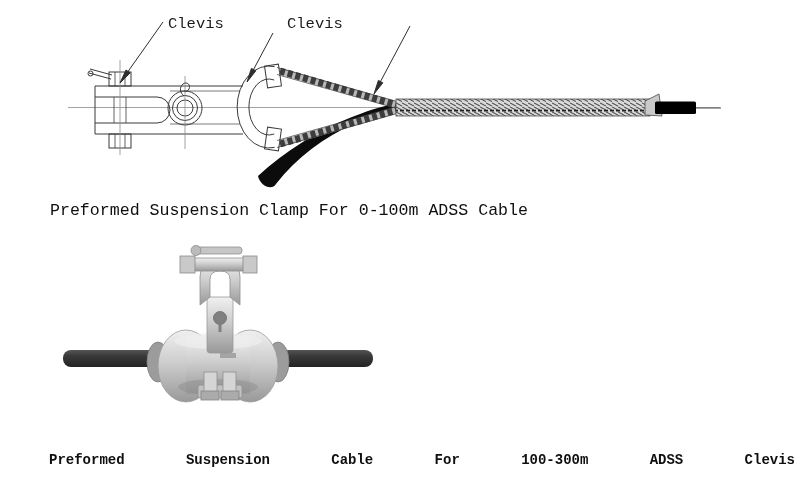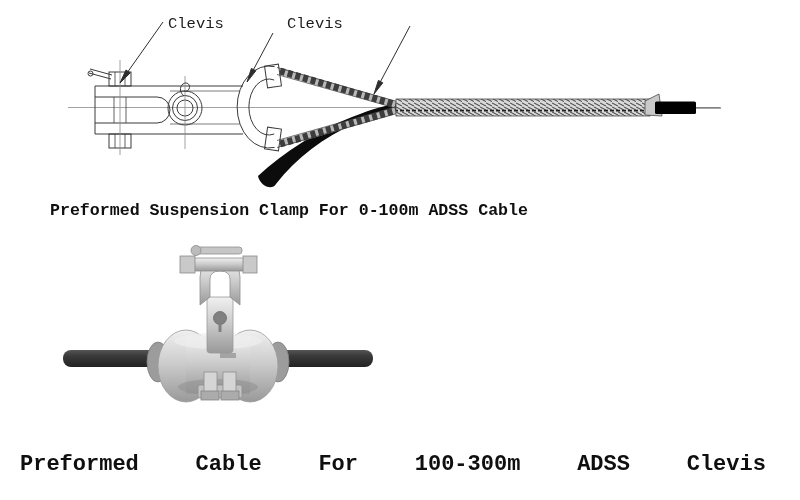--- a/index.html
+++ b/index.html
@@ -2,23 +2,23 @@
 <html><head>
 <meta charset="utf-8">
 <style>
   html,body{margin:0;padding:0;background:#ffffff;}
   .stage{position:relative;width:800px;height:500px;background:#ffffff;overflow:hidden;
          font-family:"Liberation Mono","DejaVu Sans Mono",monospace;}
   svg{position:absolute;left:0;display:block;}
   .drawing-svg{top:0;}
   .photo-svg{top:235px;}
   .lbl{position:absolute;color:#1c1c1c;font-size:15.5px;font-weight:500;white-space:pre;line-height:18px;}
-  .fig-title{position:absolute;left:50px;top:201px;font-size:16.6px;font-weight:bold;color:#0f0f0f;white-space:pre;}
-  .caption{position:absolute;left:20px;top:452px;width:746px;display:flex;justify-content:space-between;
-           font-size:22px;font-weight:bold;color:#0f0f0f;}
+  .fig-title{position:absolute;left:50px;top:201px;font-size:16.6px;font-weight:normal;color:#0f0f0f;white-space:pre;}
+  .caption{position:absolute;left:49px;top:452px;width:746px;display:flex;justify-content:space-between;
+           font-size:14px;font-weight:bold;color:#0f0f0f;}
   .caption span{white-space:pre;}
 </style>
 </head>
 <body>
 
 <div class="stage">
 
   <svg class="drawing-svg" width="800" height="198" viewBox="0 0 800 198">
     <defs>
       <pattern id="braid" width="6" height="17" patternUnits="userSpaceOnUse">
@@ -167,20 +167,21 @@
       <path d="M200,70 L200,42 Q200,26 216,26 L224,26 Q240,26 240,42 L240,70 L230,62 L230,44
                Q230,36 220,36 Q210,36 210,44 L210,62 Z" fill="url(#metalV)" stroke="#8f8f8f" stroke-width="0.8"></path>
       <rect x="186" y="23" width="66" height="13" rx="2" fill="url(#metalV)" stroke="#8f8f8f" stroke-width="0.8"></rect>
       <rect x="180" y="21" width="15" height="17" fill="#c9c9c9" stroke="#8a8a8a" stroke-width="0.8"></rect>
       <rect x="243" y="21" width="14" height="17" fill="#c9c9c9" stroke="#8a8a8a" stroke-width="0.8"></rect>
     </g>
   </svg>
 
   <div class="caption">
     <span>Preformed</span>
+    <span>Suspension</span>
     <span>Cable</span>
     <span>For</span>
     <span>100-300m</span>
     <span>ADSS</span>
     <span>Clevis</span>
   </div>
 
 </div>
 
 </body></html>

